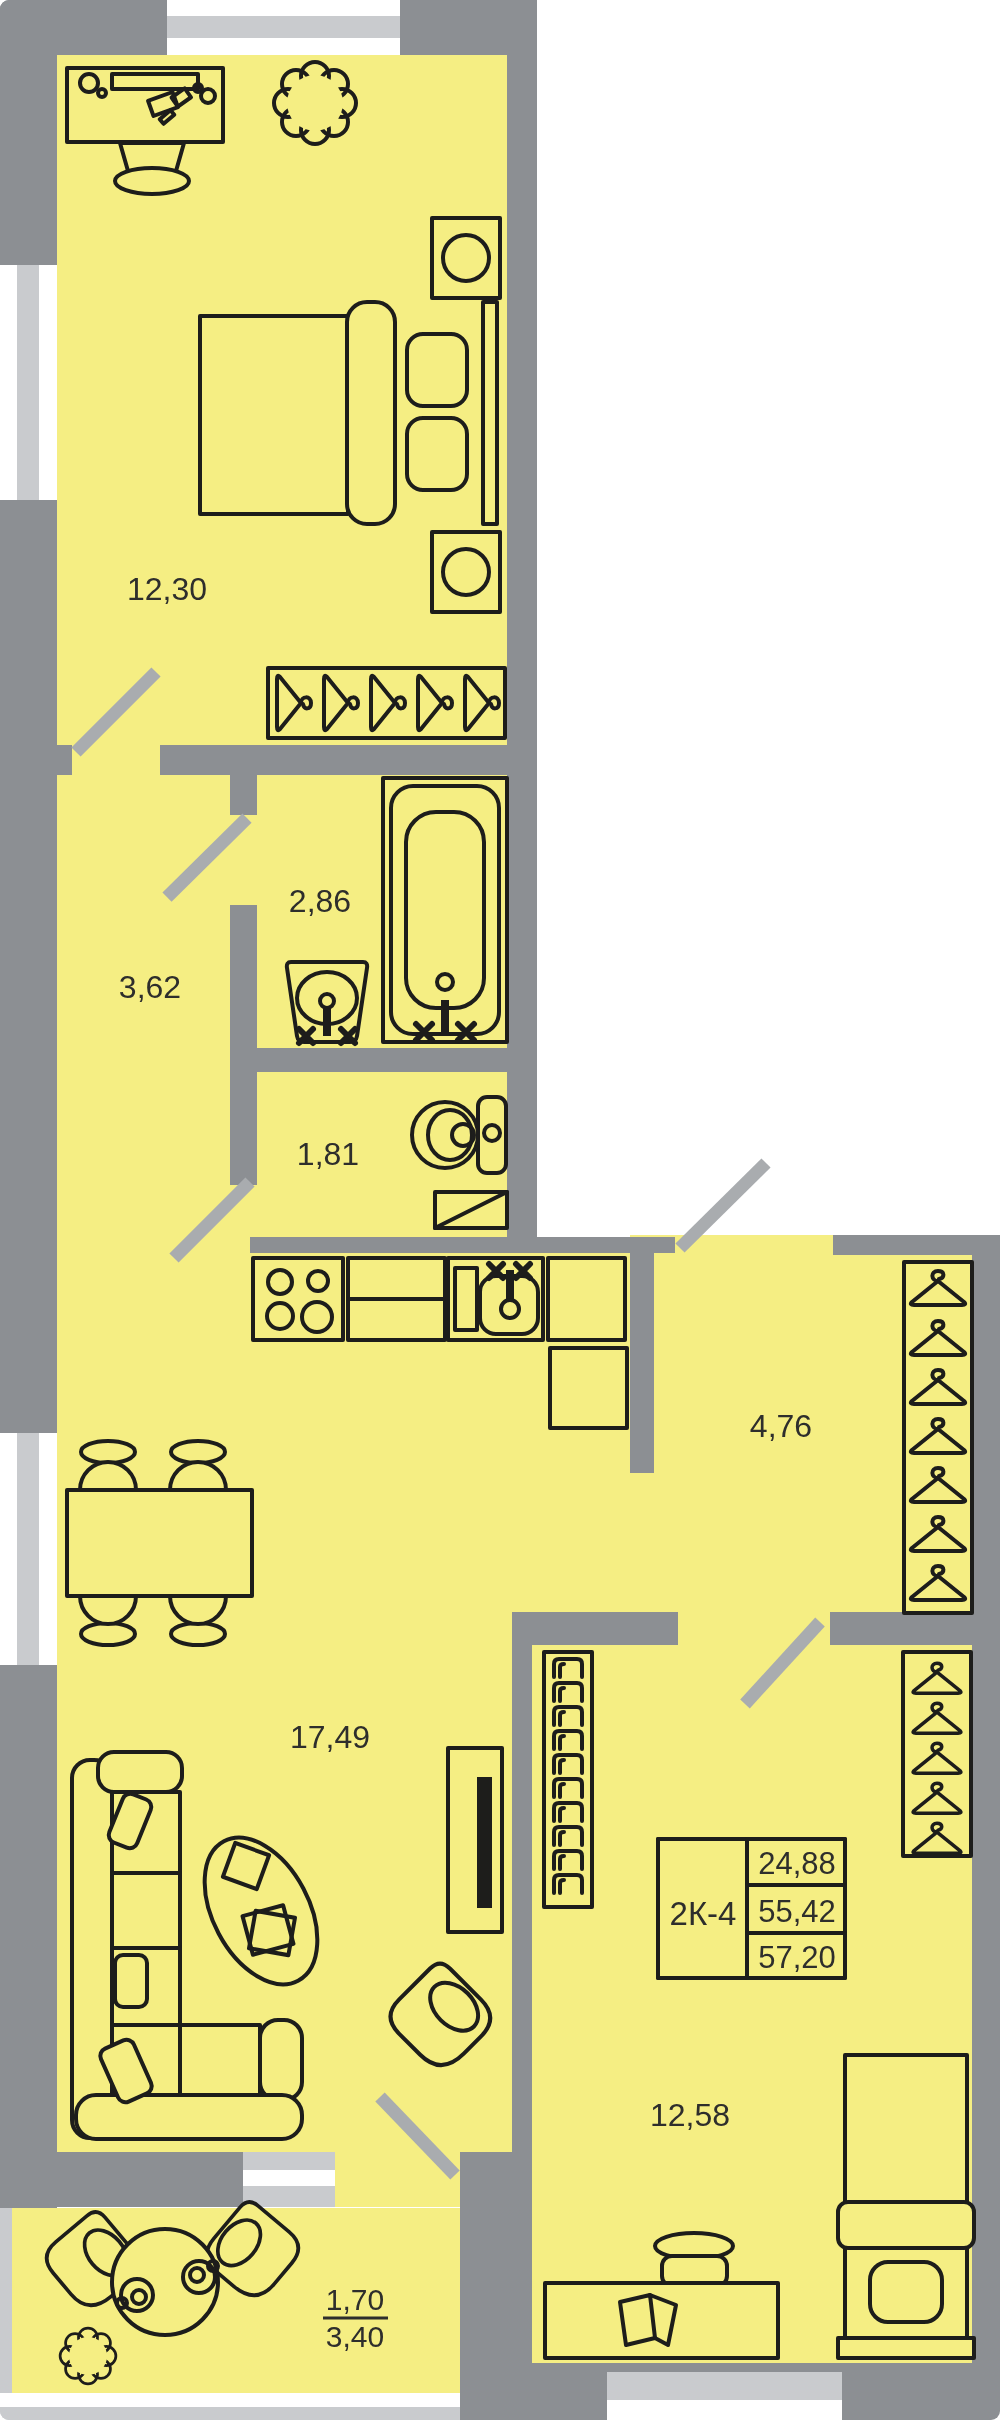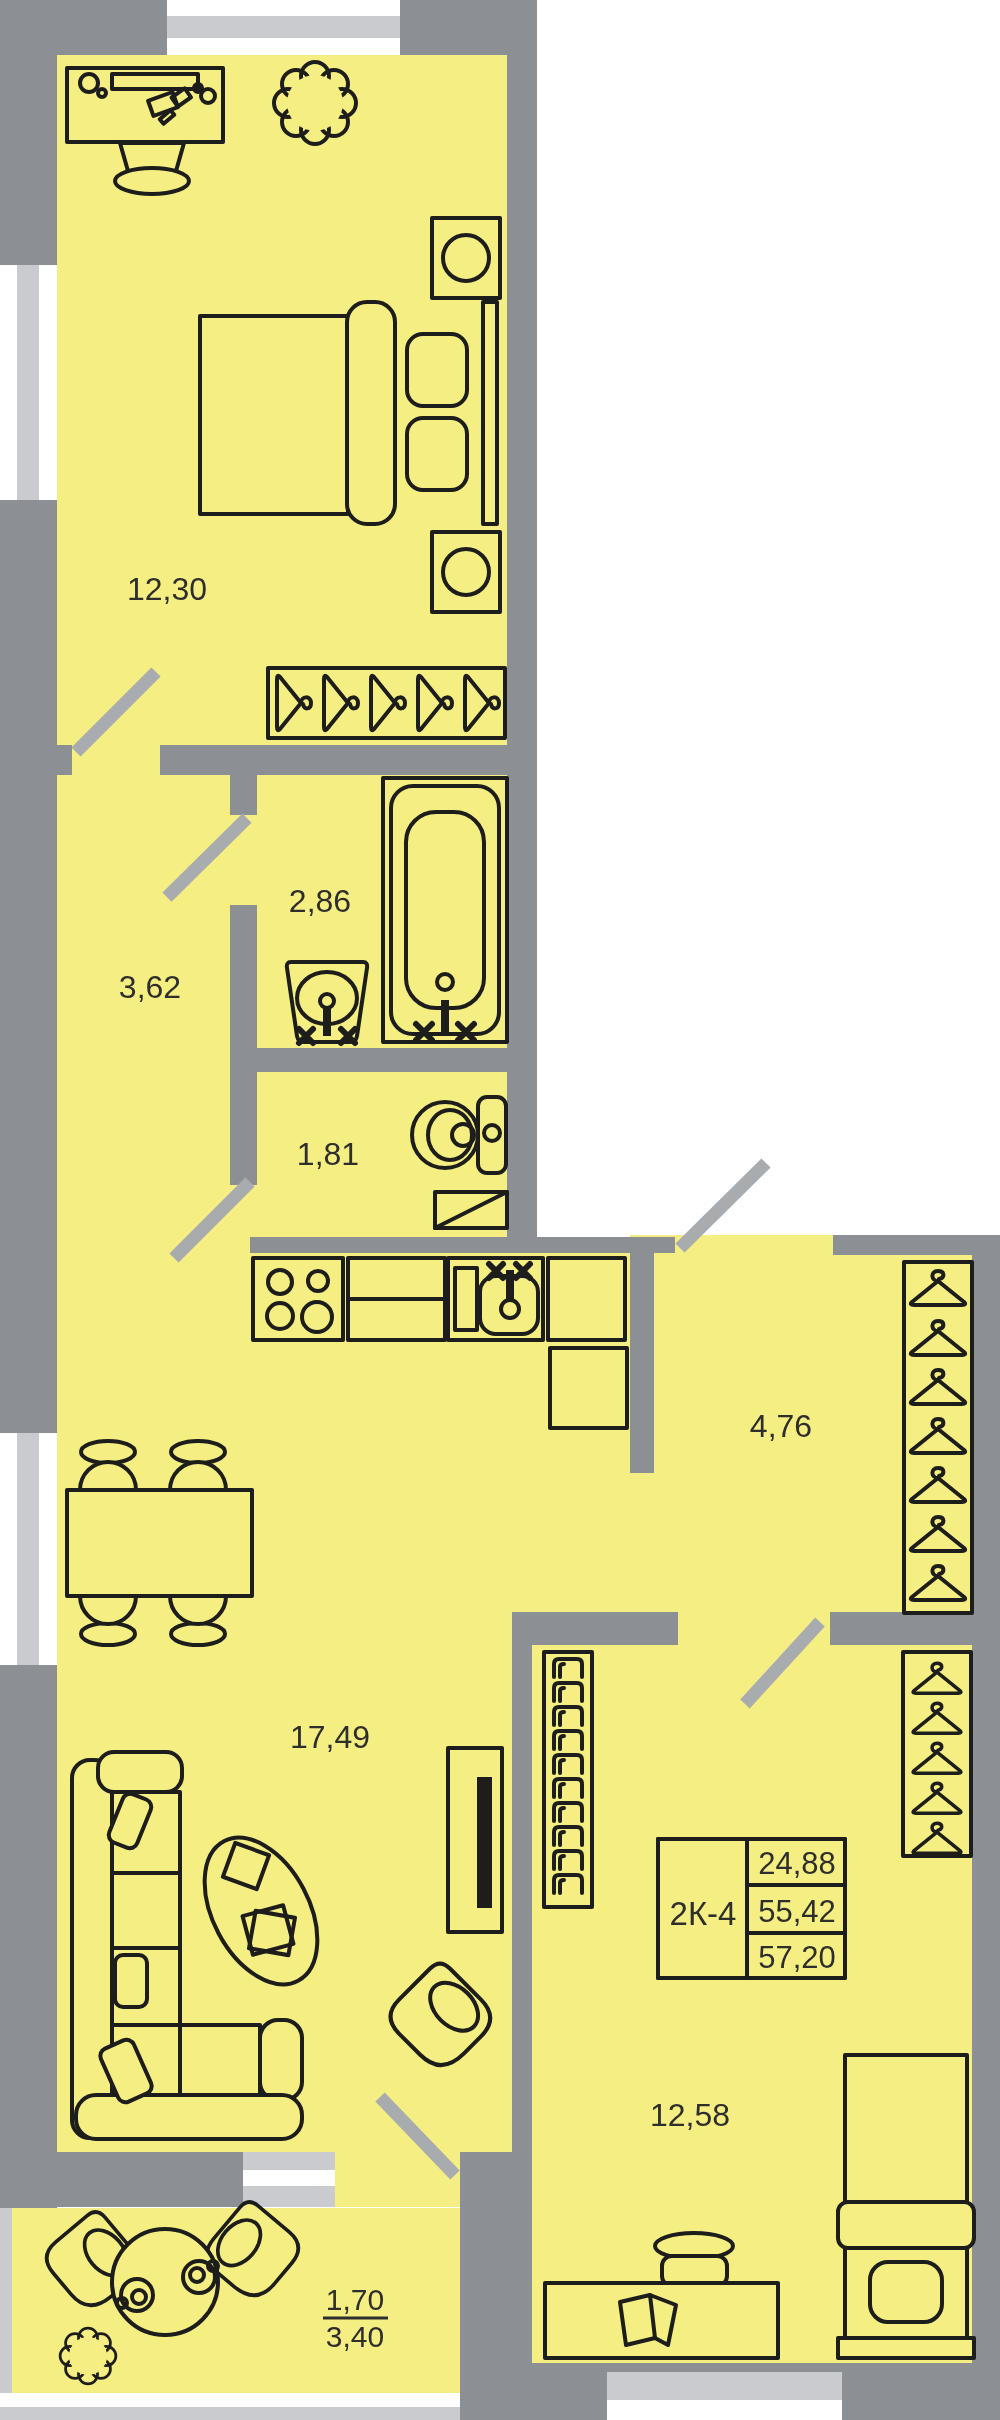--- a/index.html
+++ b/index.html
@@ -1,16 +1,16 @@
 <!DOCTYPE html>
 <html><head>
 <meta charset="utf-8">
 <style>
   html,body{margin:0;padding:0;background:#ffffff;}
-  .stage{position:relative;width:1000px;height:2420px;background:#ffffff;overflow:hidden;}
+  .stage{position:relative;width:1000px;height:2420px;background:#ffffff;overflow:hidden;border-radius:9px;}
   svg{display:block}
   .fy{fill:#F5EE83;}
   .wall{fill:#8C8F93;}
   .glass{fill:#C9CBCE;}
   .wht{fill:#ffffff;}
   .ln{stroke:#1D1D1B;stroke-width:4;fill:none;stroke-linejoin:round;stroke-linecap:round;}
   .lnf{stroke:#1D1D1B;stroke-width:4;fill:#F5EE83;stroke-linejoin:round;stroke-linecap:round;}
   .blk{fill:#1D1D1B;stroke:none;}
   .leaf{stroke:#A9ACAF;stroke-width:13;stroke-linecap:butt;}
   .xh{stroke:#1D1D1B;stroke-width:6;stroke-linecap:round;}

